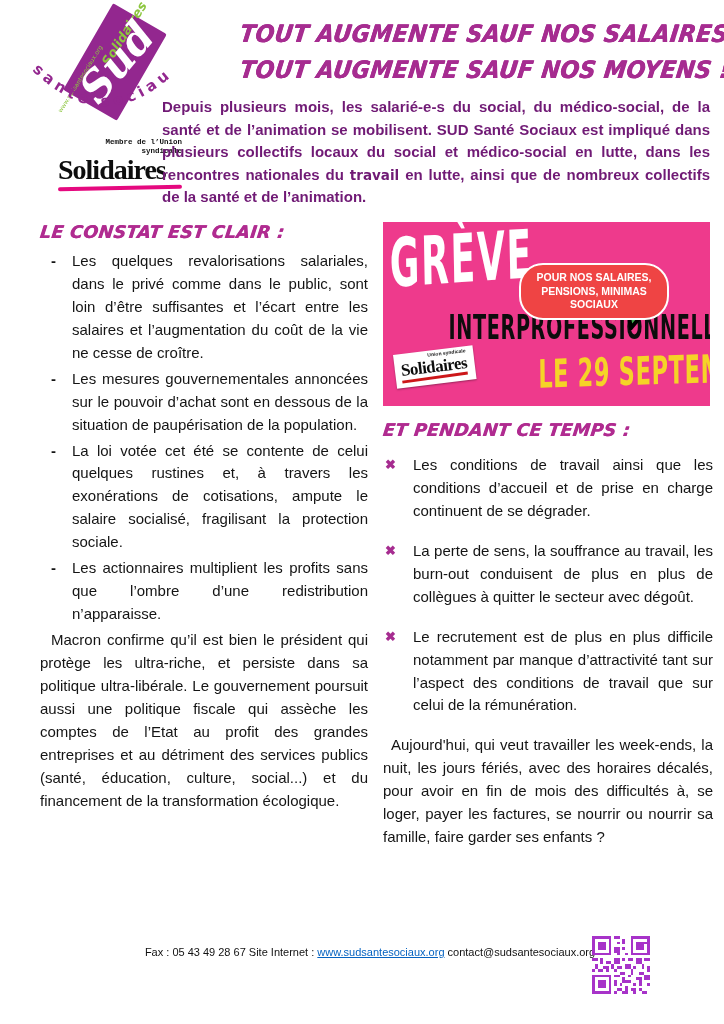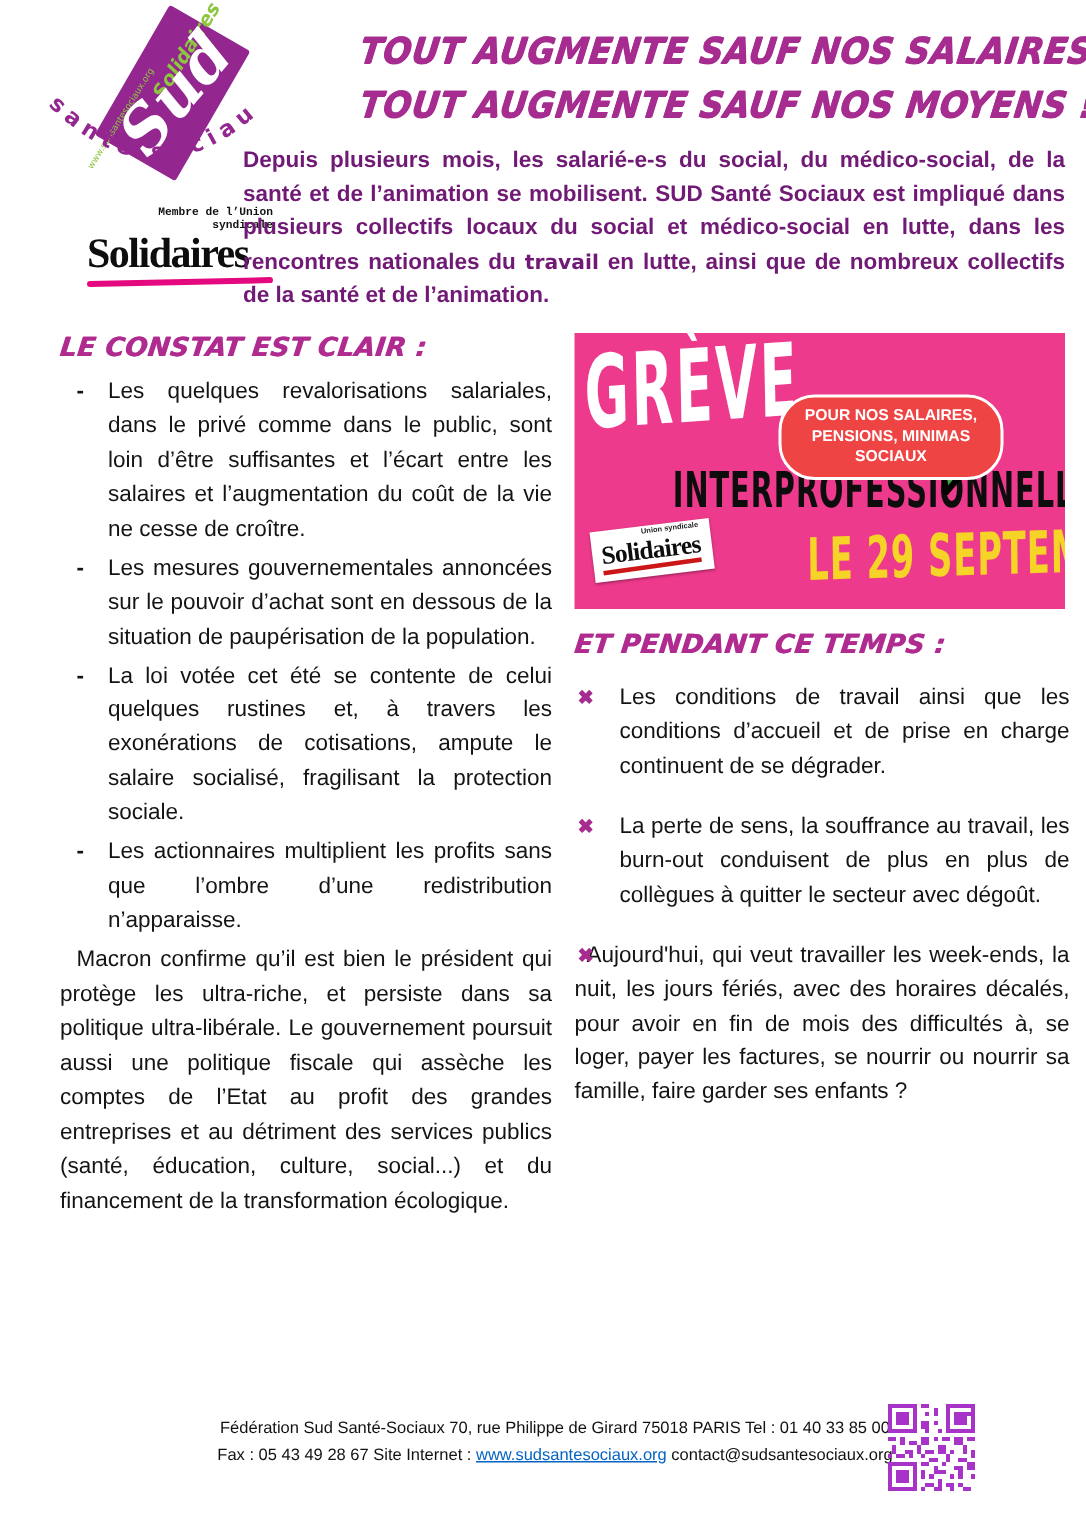--- a/index.html
+++ b/index.html
@@ -188,27 +188,27 @@
       <li>
         <span class="marker">✖</span>
         <span>Les conditions de travail ainsi que les conditions d’accueil et de prise en charge continuent de se dégrader.</span>
       </li>
       <li>
         <span class="marker">✖</span>
         <span>La perte de sens, la souffrance au travail, les burn-out conduisent de plus en plus de collègues à quitter le secteur avec dégoût.</span>
       </li>
       <li>
         <span class="marker">✖</span>
+        <span>Le recrutement est de plus en plus difficile notamment par manque d’attractivité tant sur l’aspect des conditions de travail que sur celui de la rémunération.</span>
       </li>
     </ul>
     <p class="body-text aujourdhui-par">Aujourd'hui, qui veut travailler les week-ends, la nuit, les jours fériés, avec des horaires décalés, pour avoir en fin de mois des difficultés à, se loger, payer les factures, se nourrir ou nourrir sa famille, faire garder ses enfants ?</p>
   </div>
 
   <div class="footer">
-    <div>Fédération Sud Santé-Sociaux 70, rue Philippe de Girard 75018 PARIS Tel : 01 40 33 85 00</div>
     <div><span>Fax : 05 43 49 28 67 Site Internet : </span><span class="link">www.sudsantesociaux.org</span><span> contact@sudsantesociaux.org</span></div>
   </div>
 
   <svg class="qr" viewBox="0 0 21 21" shape-rendering="crispEdges" aria-hidden="true">
     <g fill="#A733C9">
       <rect x="0" y="0" width="7" height="7"></rect>
       <rect x="14" y="0" width="7" height="7"></rect>
       <rect x="0" y="14" width="7" height="7"></rect>
     </g>
     <g fill="#ffffff">

